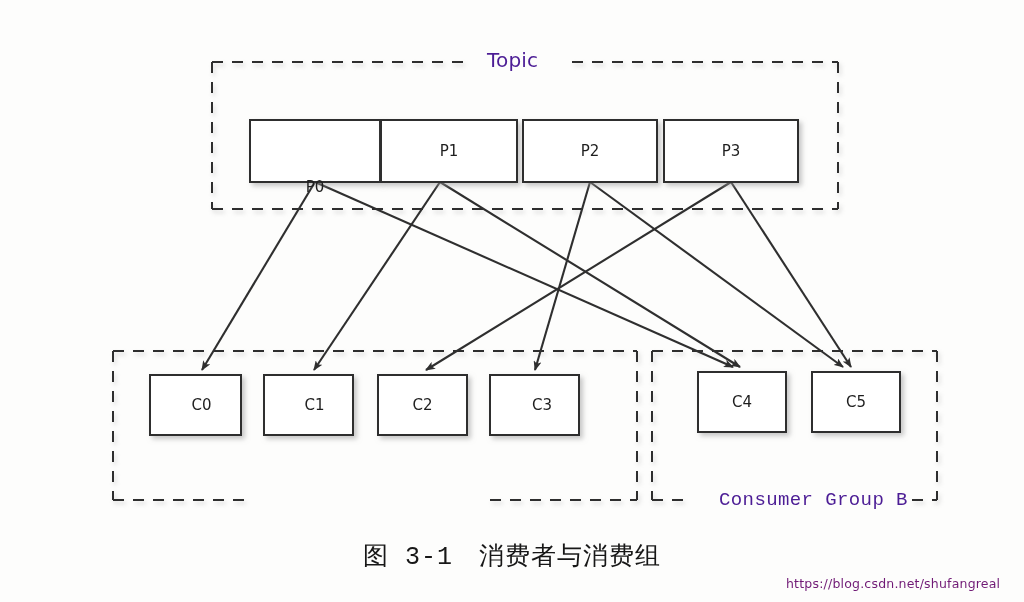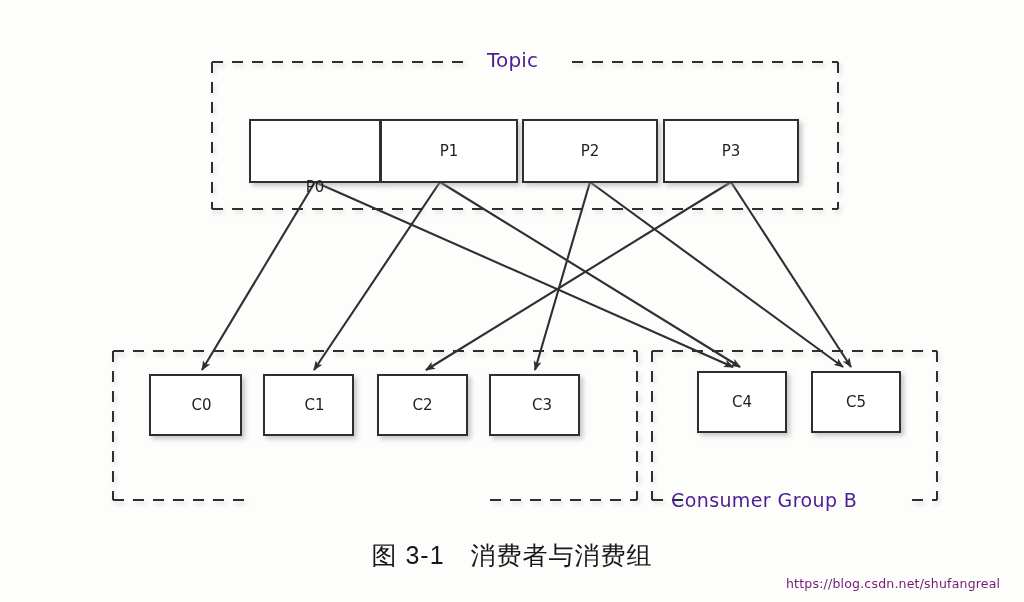--- a/index.html
+++ b/index.html
@@ -40,21 +40,21 @@
     font-size: 15px;
     color: #1e1e1e;
     white-space: nowrap;
     text-align: center;
   }
   .caption {
     position: absolute;
     left: 0;
     width: 1024px;
     text-align: center;
-    font-family: Liberation Sans, sans-serif;
+    font-family: Liberation Mono, monospace;
     font-size: 25px;
     color: #171717;
     letter-spacing: 1px;
     white-space: nowrap;
   }
   .watermark {
     position: absolute;
     font-family: "DejaVu Sans", "Liberation Sans", sans-serif;
     font-size: 12.5px;
     color: #701a75;
@@ -142,19 +142,19 @@
   <div class="node-label" style="left:523px; top:142px; width:134px;">P2</div>
   <div class="node-label" style="left:664px; top:142px; width:134px;">P3</div>
 
   <div class="node-label" style="left:150px; top:396px; width:103px;">C0</div>
   <div class="node-label" style="left:264px; top:396px; width:101px;">C1</div>
   <div class="node-label" style="left:378px; top:396px; width:89px;">C2</div>
   <div class="node-label" style="left:490px; top:396px; width:104px;">C3</div>
   <div class="node-label" style="left:698px; top:393px; width:88px;">C4</div>
   <div class="node-label" style="left:812px; top:393px; width:88px;">C5</div>
 
-  <div class="grp-label" style="left:671px; top:489px;">Consumer Group  B</div>
+  <div class="grp-label" style="left:719px; top:489px;font-family:Liberation Mono, monospace;">Consumer Group  B</div>
 
   <div class="caption" style="top:539px;">图 3-1　消费者与消费组</div>
 
   <div class="watermark" style="left:786px; top:576px;">https://blog.csdn.net/shufangreal</div>
 
 </div>
 
 </body></html>

